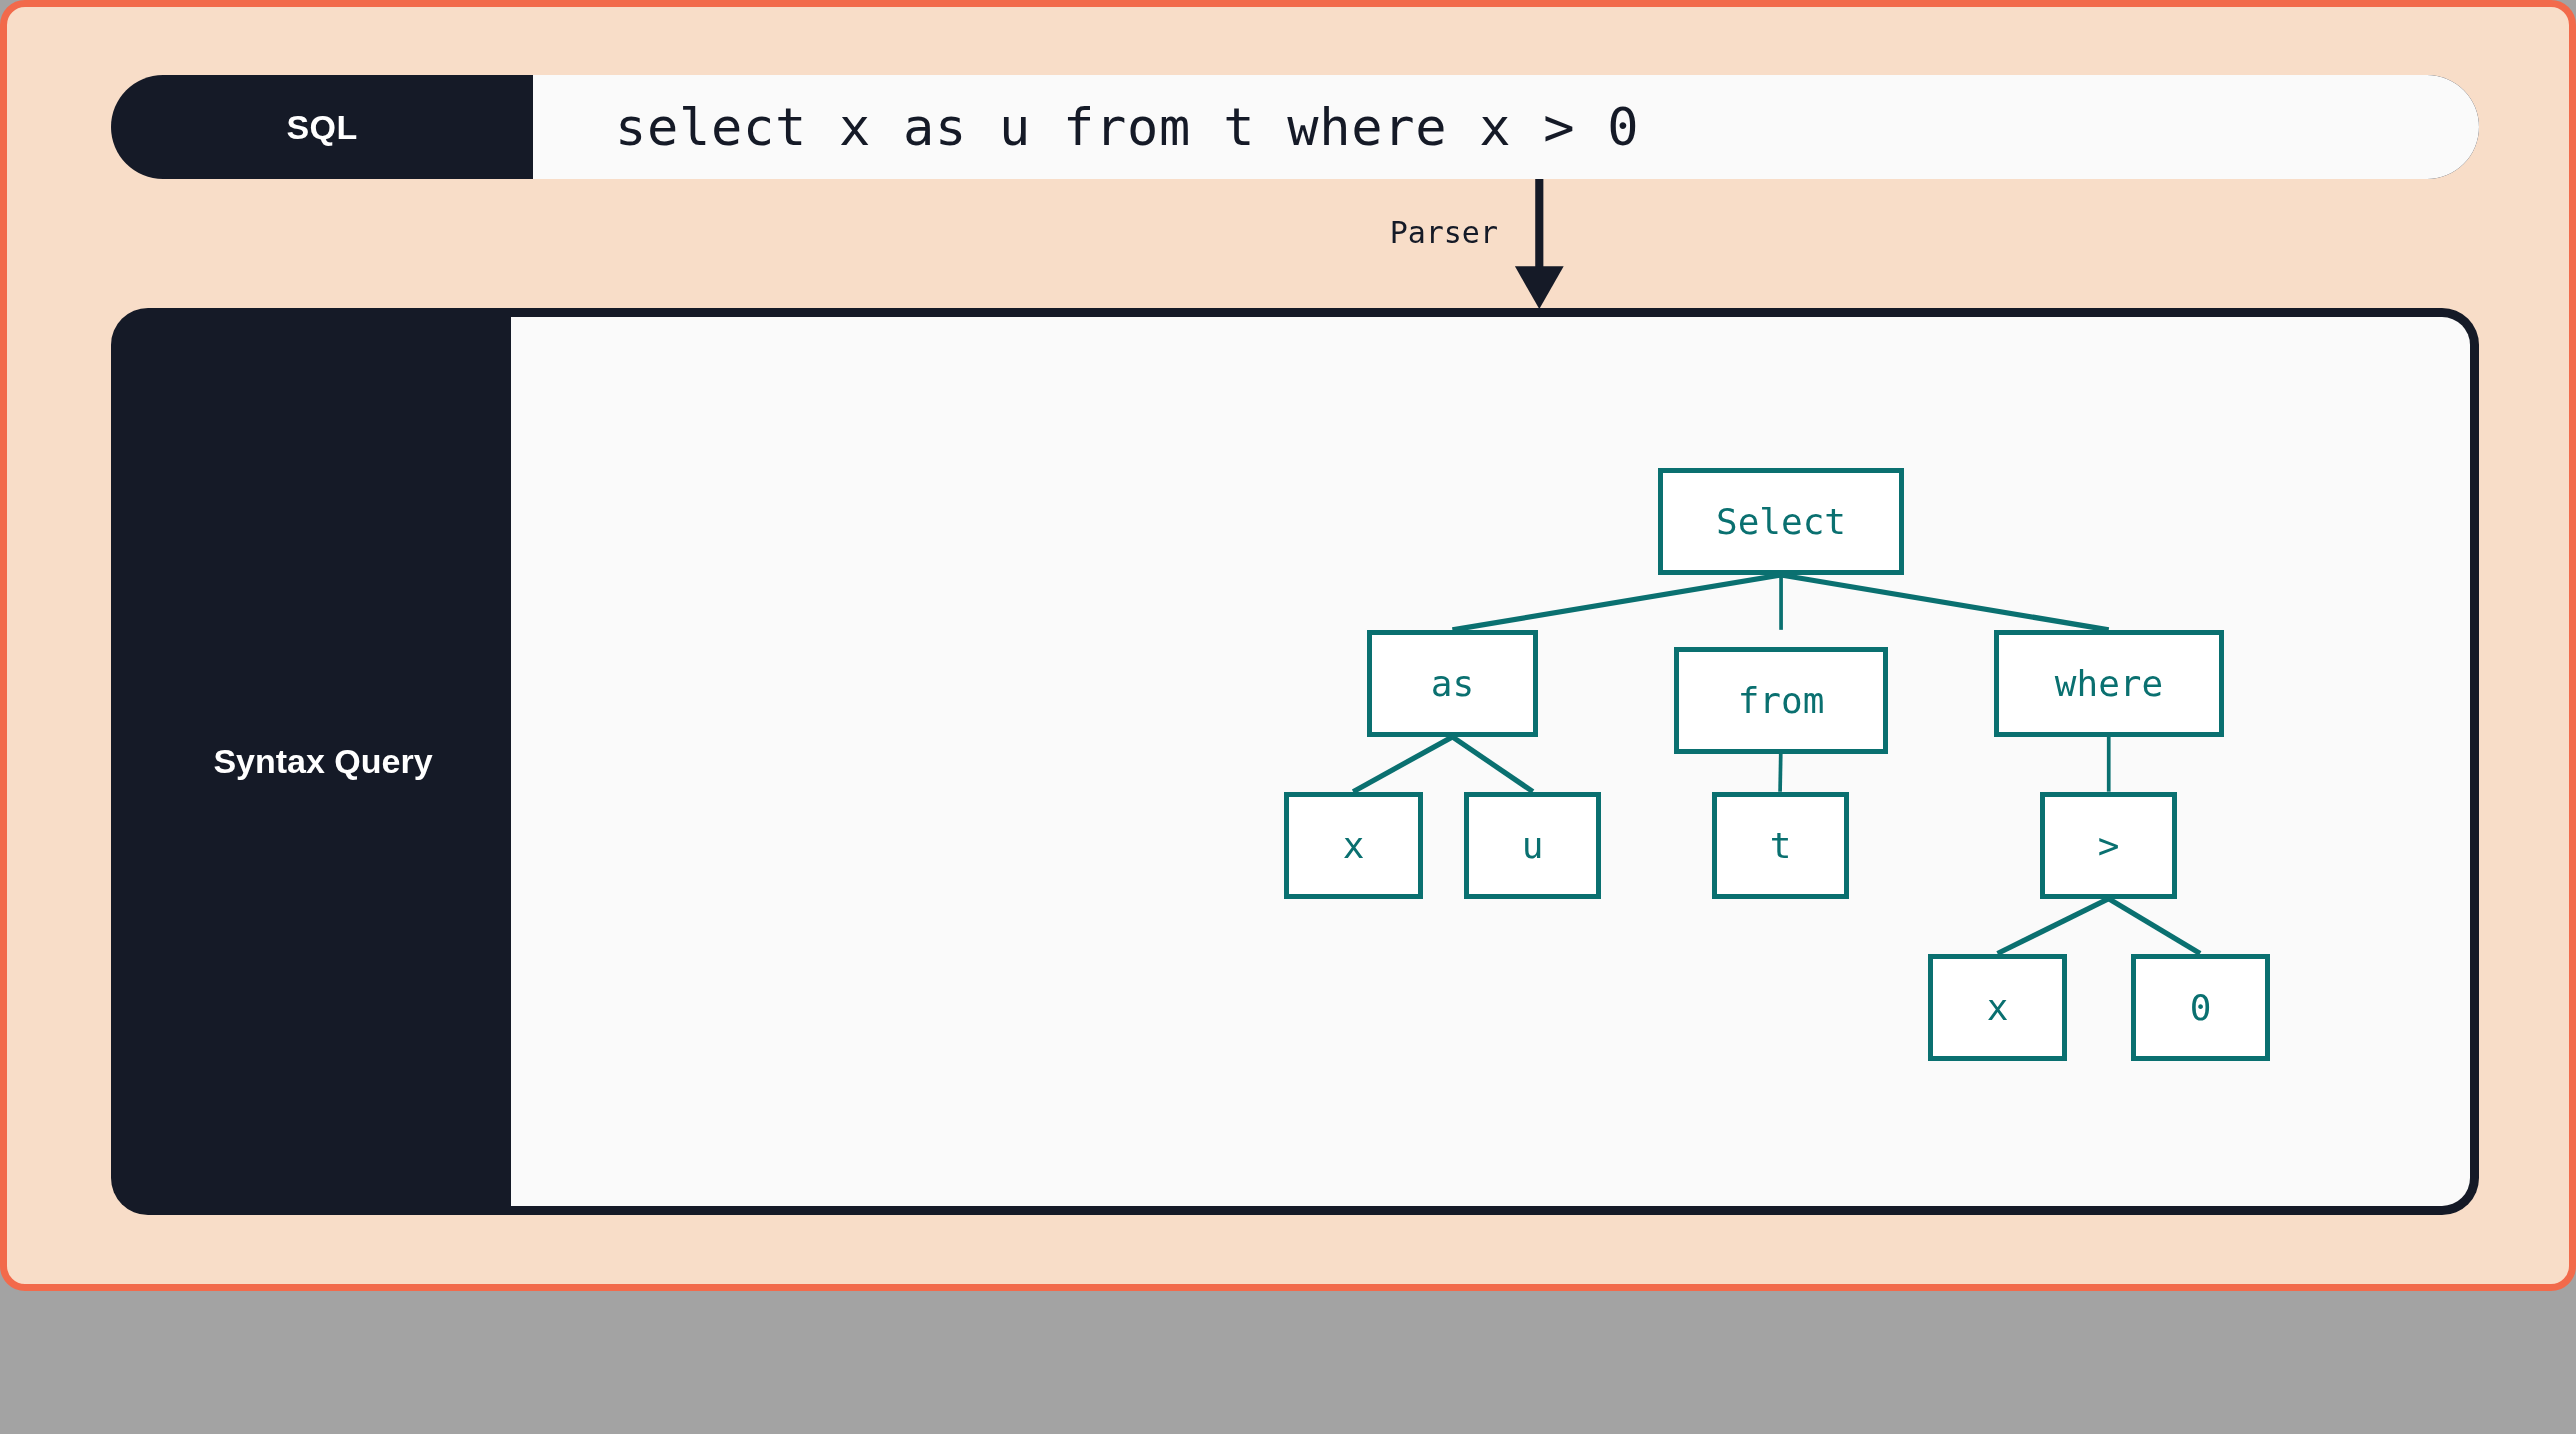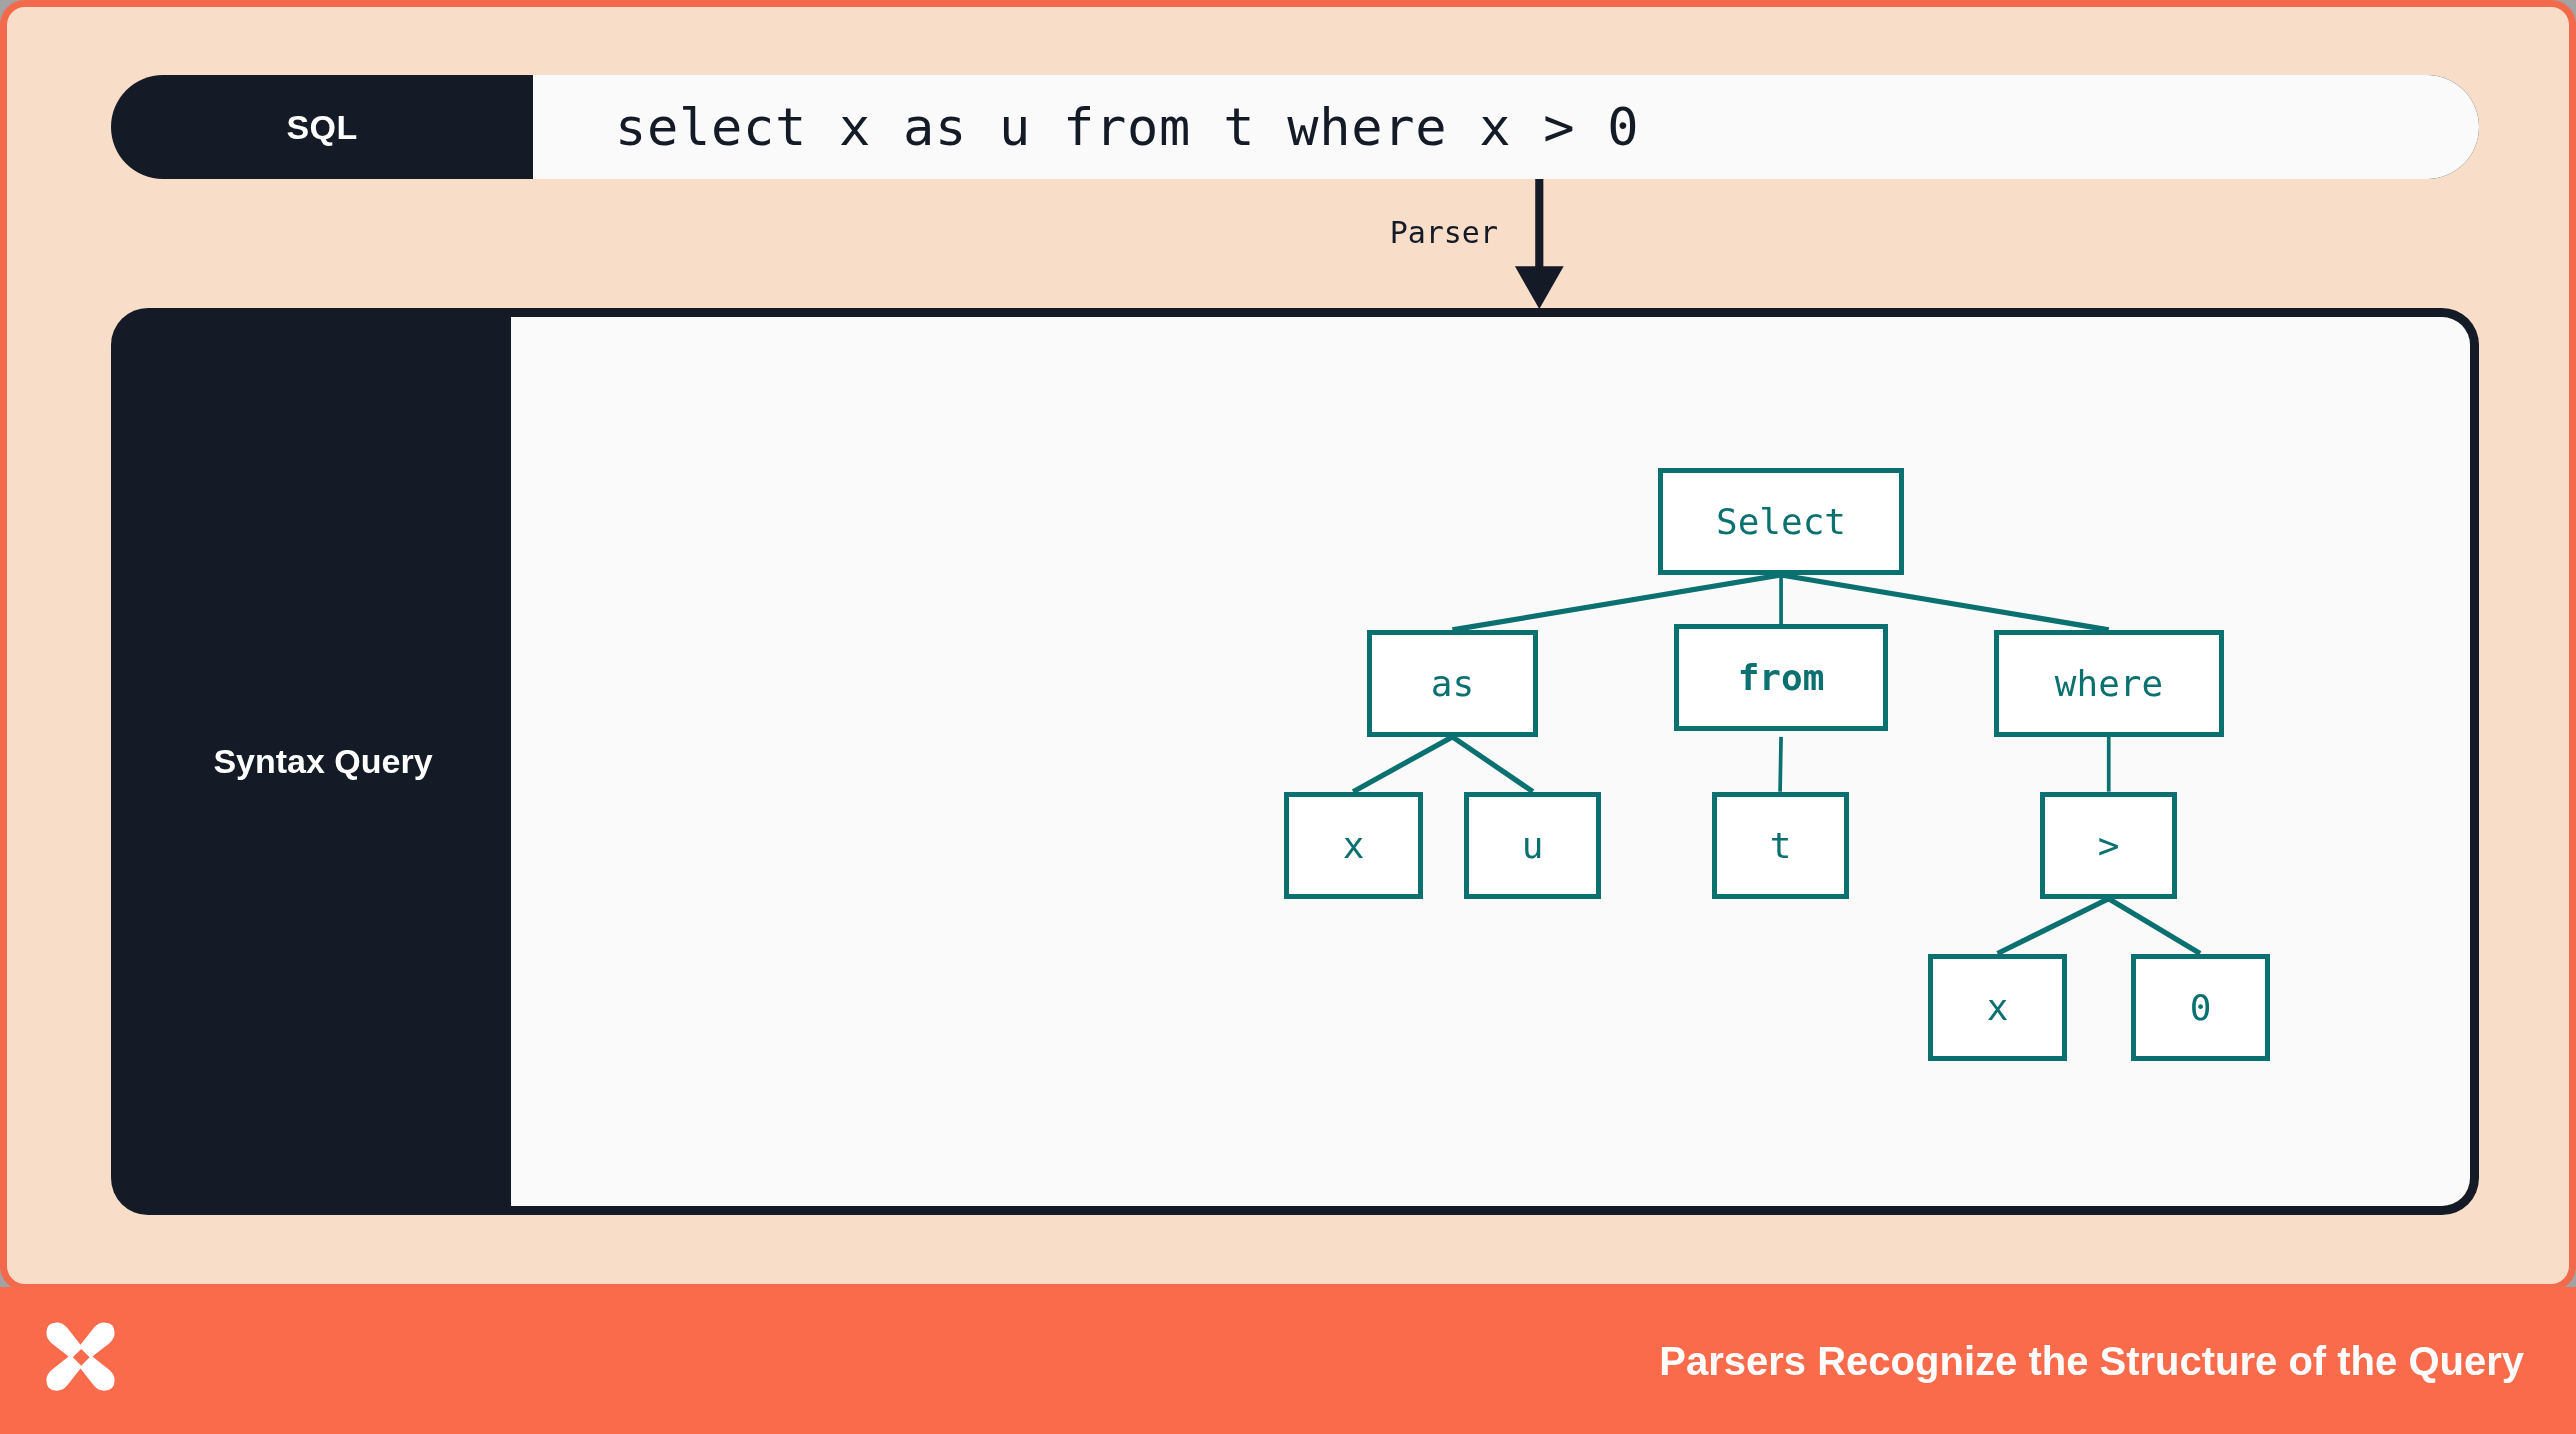--- a/index.html
+++ b/index.html
@@ -244,21 +244,21 @@
             <line x1="2156.28" y1="784.9952000000001" x2="2006.2" y2="858.96" stroke="#0A7070" stroke-width="7"></line>
             <line x1="2156.28" y1="784.9952000000001" x2="2279.5600000000004" y2="858.96" stroke="#0A7070" stroke-width="7"></line>
           </svg>
         <div id="tree-nodes">
             <div class="node-box" style="left: 1147px; top: 151px; width: 246px; height: 107px; justify-content: center;">
               <span class="node-text">Select</span>
             </div>
             <div class="node-box" style="left: 856px; top: 313px; width: 171px; height: 107px;">
               <span class="node-text">as</span>
             </div>
-            <div class="node-box" style="left: 1163px; top: 307px; width: 214px; height: 107px; font-weight: bold;">
+            <div class="node-box" style="left: 1163px; top: 330px; width: 214px; height: 107px;">
               <span class="node-text">from</span>
             </div>
             <div class="node-box" style="left: 1483px; top: 313px; width: 230px; height: 107px;">
               <span class="node-text">where</span>
             </div>
             <div class="node-box" style="left: 773px; top: 475px; width: 139px; height: 107px;">
               <span class="node-text">x</span>
             </div>
             <div class="node-box" style="left: 953px; top: 475px; width: 137px; height: 107px;">
               <span class="node-text">u</span>
@@ -274,24 +274,15 @@
             </div>
             <div class="node-box" style="left: 1620px; top: 637px; width: 139px; height: 107px;">
               <span class="node-text">0</span>
             </div>
           </div>
       </div>
     </div>
 
   </div>
 
-  <div class="footer">
-    <div class="logo-wrap">
-      <svg width="89" height="89" viewBox="0 0 120 120">
-        <path d="M14 20 Q14 6 28 6 Q36 6 42 13 L60 36 L78 13 Q84 6 92 6 Q106 6 106 20 Q106 28 99 34 L76 52 L99 70 Q106 76 106 84 Q106 98 92 98 Q84 98 78 91 L60 68 L42 91 Q36 98 28 98 Q14 98 14 84 Q14 76 21 70 L44 52 L21 34 Q14 28 14 20 Z" fill="#FFFFFF"></path>
-        <rect x="53" y="45" width="16" height="16" transform="rotate(45 61 53)" fill="#FA6B4B"></rect>
-      </svg>
-    </div>
-    <span class="footer-caption">Parsers Recognize the Structure of the Query</span>
-  </div>
 
 </div>
 
 
 </body></html>

